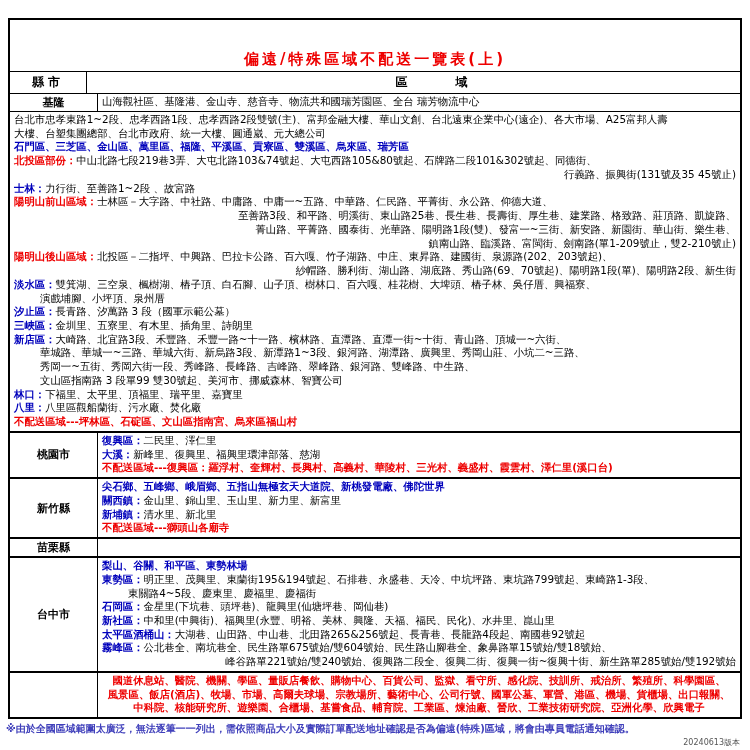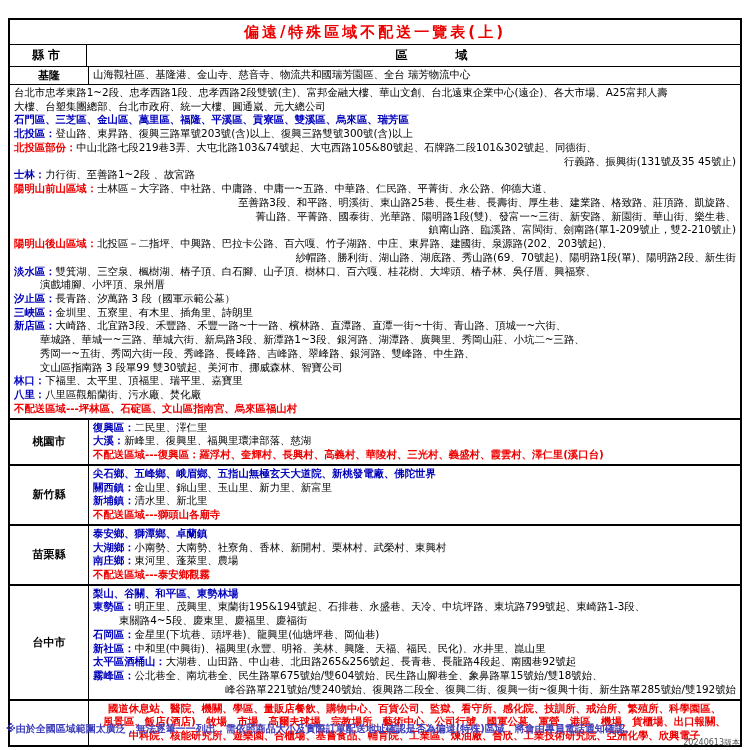--- a/index.html
+++ b/index.html
@@ -5,29 +5,29 @@
   html,body{margin:0;padding:0;background:#ffffff;}
   body{width:750px;height:750px;position:relative;font-family:"DejaVu Sans","Liberation Sans",sans-serif;color:#000;}
   .sheet{position:absolute;left:8px;top:18px;width:734px;border:2px solid #000;background:#fff;box-sizing:border-box;}
   .title{ text-align:center;font-weight:bold;font-size:15px;letter-spacing:3px;padding:3px 0 2px 0;border-bottom:1px solid #000;}
   .hdr-row{display:flex;border-bottom:1px solid #000;gap:36px;}
   .hdr-county{width:76px;flex:none;border-right:1px solid #000;text-align:center;font-weight:bold;font-size:12px;padding:2px 0;letter-spacing:4px;}
   .hdr-region{flex:1;text-align:center;font-weight:bold;font-size:12px;padding:2px 0;}
   .row{display:flex;border-bottom:1px solid #000;}
   .row:last-child{border-bottom:none;}
   .row.thick{border-top:1.5px solid #000;}
-  .county{width:79px;flex:none;border-right:1px solid #000;display:flex;align-items:center;justify-content:center;text-align:center;font-weight:bold;font-size:11px;white-space:pre-line;padding:1px;box-sizing:border-box;}
+  .county{width:88px;flex:none;border-right:1px solid #000;display:flex;align-items:center;justify-content:center;text-align:center;font-weight:bold;font-size:11px;white-space:pre-line;padding:1px;box-sizing:border-box;}
   .region{flex:1;padding:1px 4px 2px 4px;font-size:10.4px;line-height:1.32;box-sizing:border-box;}
   .line{white-space:normal;}
   .line.ind1{padding-left:56px;text-align:right;}
   .line.ind2{padding-left:26px;}
   .line.ctr{text-align:center;}
   .k{color:#000;}
   .b{color:#0000bb;font-weight:bold;}
-  .r{color:#ee0000;font-weight:bold;}
+  .r{color:#ee0000;font-weight:bold;margin-top:27px;}
   .note{position:absolute;left:6px;top:722px;width:724px;font-size:10px;color:#4040bb;font-weight:bold;}
   .version{position:absolute;right:10px;top:737px;font-size:8px;color:#555;text-align:right;}
 </style>
 </head>
 <body>
 
 <div class="sheet">
   <div class="title r">偏遠/特殊區域不配送一覽表(上)</div>
   <div class="hdr-row">
     <div class="hdr-county">縣市</div>
@@ -38,21 +38,20 @@
         <div class="county">基隆</div>
         <div class="region">
           <div class="line"><span class="k">山海觀社區、基隆港、金山寺、慈音寺、物流共和國瑞芳園區、全台 瑞芳物流中心</span></div>
         </div>
       </div>
       <div class="row">
         <div class="region">
           <div class="line"><span class="k">台北市忠孝東路1~2段、忠孝西路1段、忠孝西路2段雙號(主)、富邦金融大樓、華山文創、台北遠東企業中心(遠企)、各大市場、A25富邦人壽</span></div>
           <div class="line"><span class="k">大樓、台塑集團總部、台北市政府、統一大樓、圓通崴、元大總公司</span></div>
           <div class="line"><span class="b">石門區、三芝區、金山區、萬里區、福隆、平溪區、貢寮區、雙溪區、烏來區、瑞芳區</span></div>
-          <div class="line"><span class="b">北投區：</span><span class="k">登山路、東昇路、復興三路單號203號(含)以上、復興三路雙號300號(含)以上</span></div>
           <div class="line"><span class="r">北投區部份：</span><span class="k">中山北路七段219巷3弄、大屯北路103&amp;74號起、大屯西路105&amp;80號起、石牌路二段101&amp;302號起、同德街、</span></div>
           <div class="line ind1"><span class="k">行義路、振興街(131號及35 45號止)</span></div>
           <div class="line"><span class="b">士林：</span><span class="k">力行街、至善路1~2段 、故宮路</span></div>
           <div class="line"><span class="r">陽明山前山區域：</span><span class="k">士林區－大字路、中社路、中庸路、中庸一~五路、中華路、仁民路、平菁街、永公路、仰德大道、</span></div>
           <div class="line ind1"><span class="k">至善路3段、和平路、明溪街、東山路25巷、長生巷、長壽街、厚生巷、建業路、格致路、莊頂路、凱旋路、</span></div>
           <div class="line ind1"><span class="k">菁山路、平菁路、國泰街、光華路、陽明路1段(雙)、發富一~三街、新安路、新園街、華山街、樂生巷、</span></div>
           <div class="line ind1"><span class="k">鎮南山路、臨溪路、富閩街、劍南路(單1-209號止，雙2-210號止)</span></div>
           <div class="line"><span class="r">陽明山後山區域：</span><span class="k">北投區－二指坪、中興路、巴拉卡公路、百六嘎、竹子湖路、中庄、東昇路、建國街、泉源路(202、203號起)、</span></div>
           <div class="line ind1"><span class="k">紗帽路、勝利街、湖山路、湖底路、秀山路(69、70號起)、陽明路1段(單)、陽明路2段、新生街</span></div>
           <div class="line"><span class="b">淡水區：</span><span class="k">雙箕湖、三空泉、楓樹湖、樁子頂、白石腳、山子頂、樹林口、百六嘎、桂花樹、大埤頭、樁子林、吳仔厝、興福寮、</span></div>
@@ -80,26 +79,20 @@
         <div class="county">新竹縣</div>
         <div class="region">
           <div class="line"><span class="b">尖石鄉、五峰鄉、峨眉鄉、五指山無極玄天大道院、新桃發電廠、佛陀世界</span></div>
           <div class="line"><span class="b">關西鎮：</span><span class="k">金山里、錦山里、玉山里、新力里、新富里</span></div>
           <div class="line"><span class="b">新埔鎮：</span><span class="k">清水里、新北里</span></div>
           <div class="line"><span class="r">不配送區域---獅頭山各廟寺</span></div>
         </div>
       </div>
       <div class="row thick">
         <div class="county">苗栗縣</div>
-        <div class="region">
-          <div class="line"><span class="b">泰安鄉、獅潭鄉、卓蘭鎮</span></div>
-          <div class="line"><span class="b">大湖鄉：</span><span class="k">小南勢、大南勢、社寮角、香林、新開村、栗林村、武榮村、東興村</span></div>
-          <div class="line"><span class="b">南庄鄉：</span><span class="k">東河里、蓬萊里、農場</span></div>
-          <div class="line"><span class="r">不配送區域---泰安鄉觀霧</span></div>
-        </div>
       </div>
       <div class="row thick">
         <div class="county">台中市</div>
         <div class="region">
           <div class="line"><span class="b">梨山、谷關、和平區、東勢林場</span></div>
           <div class="line"><span class="b">東勢區：</span><span class="k">明正里、茂興里、東蘭街195&amp;194號起、石排巷、永盛巷、天冷、中坑坪路、東坑路799號起、東崎路1-3段、</span></div>
           <div class="line ind2"><span class="k">東關路4~5段、慶東里、慶福里、慶福街</span></div>
           <div class="line"><span class="b">石岡區：</span><span class="k">金星里(下坑巷、頭坪巷)、龍興里(仙塘坪巷、岡仙巷)</span></div>
           <div class="line"><span class="b">新社區：</span><span class="k">中和里(中興街)、福興里(永豐、明裕、美林、興隆、天福、福民、民化)、水井里、崑山里</span></div>
           <div class="line"><span class="b">太平區酒桶山：</span><span class="k">大湖巷、山田路、中山巷、北田路265&amp;256號起、長青巷、長龍路4段起、南國巷92號起</span></div>

